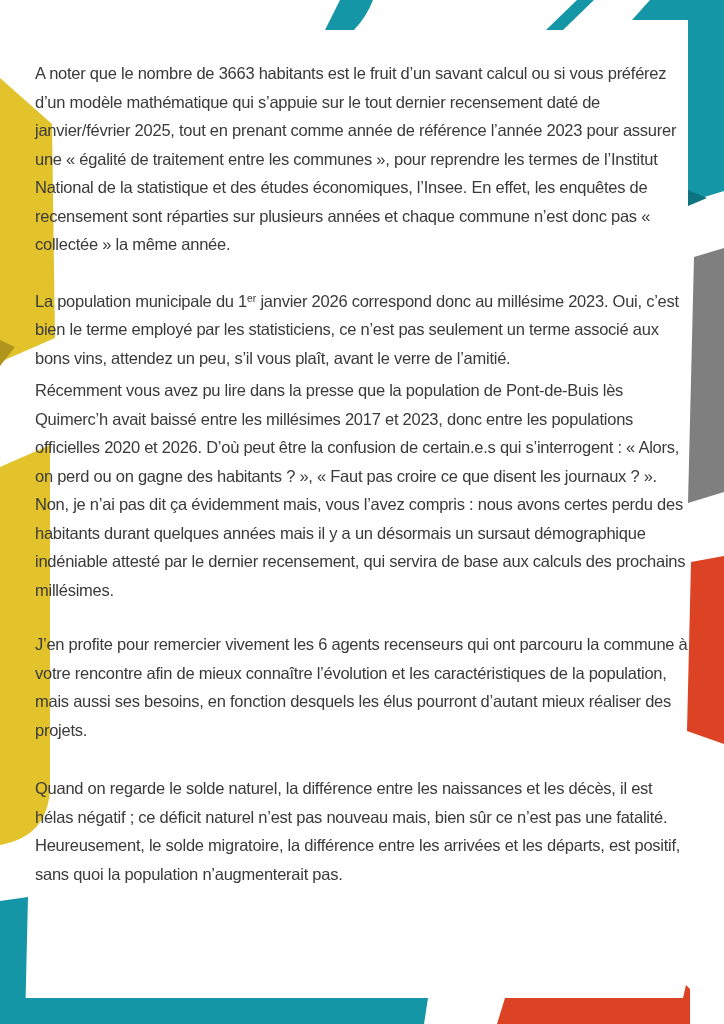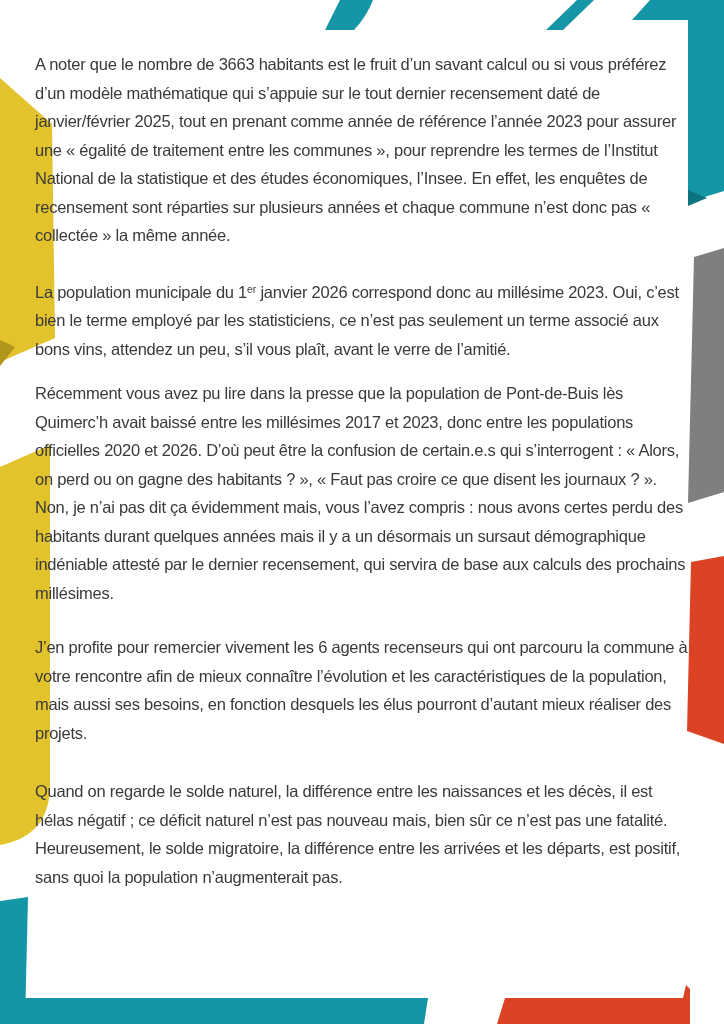--- a/index.html
+++ b/index.html
@@ -20,32 +20,32 @@
     position: absolute;
     inset: 0;
     width: 724px;
     height: 1024px;
     pointer-events: none;
   }
   .text-block {
     position: absolute;
     left: 35px;
     right: 32px;
-    top: 50px;
+    top: 59px;
     color: #3a3a3a;
     font-size: 16.5px;
     line-height: 28.5px;
     letter-spacing: -0.25px;
     text-align: left;
   }
   .text-block p {
     margin: 0 0 26px 0;
   }
   .text-block p.no-gap {
-    margin-bottom: 16px;
+    margin-bottom: 4px;
   }
   .text-block p.pre-last {
     margin-bottom: 30px;
   }
   .sup {
     font-size: 0.62em;
     vertical-align: 0.5em;
     letter-spacing: 0;
   }
 </style>

